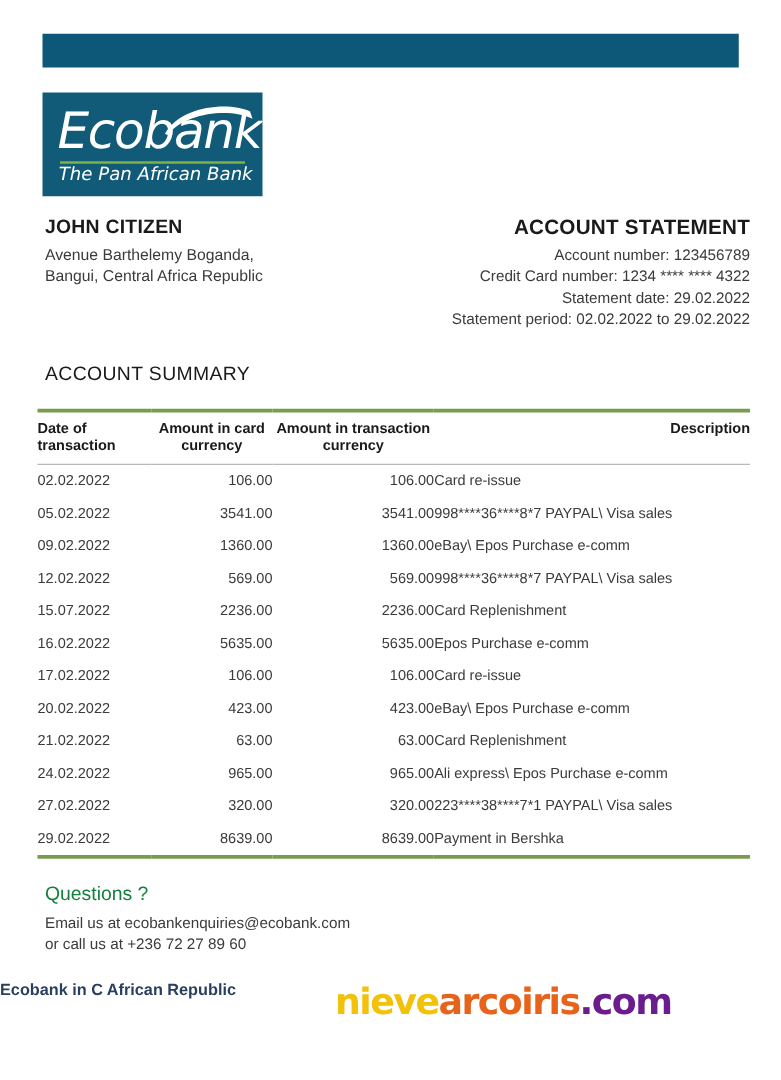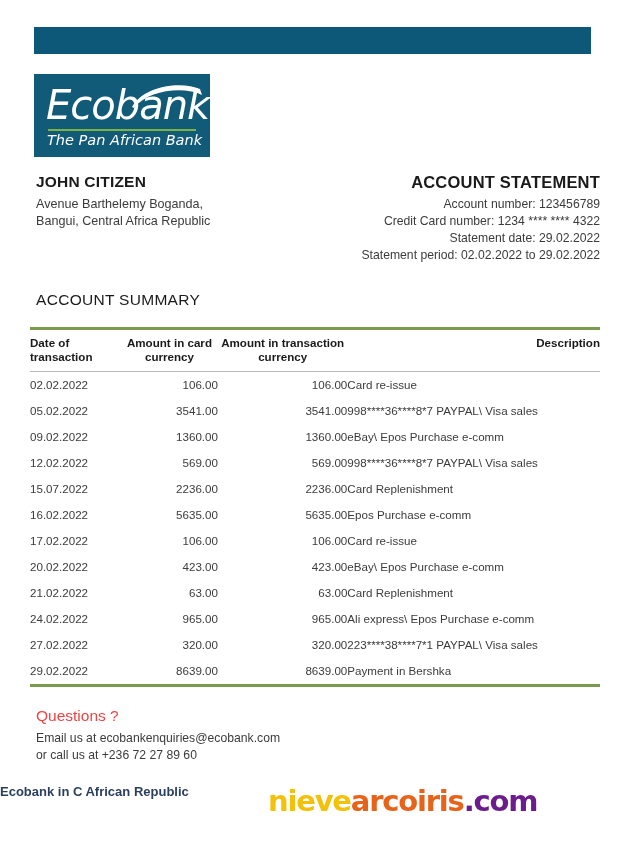--- a/index.html
+++ b/index.html
@@ -178,21 +178,21 @@
   table.stmt tbody tr:last-child {
     border-bottom: 3px solid #7a9b4e;
   }
 
   
   .q-title {
     position: absolute;
     left: 36px;
     top: 707px;
     font-size: 15.5px;
-    color: #ef4444;
+    color: #15803d;
   }
   .q-lines {
     position: absolute;
     left: 36px;
     top: 730px;
     font-size: 12.2px;
     color: #3b3b3b;
     line-height: 16.5px;
   }
 

